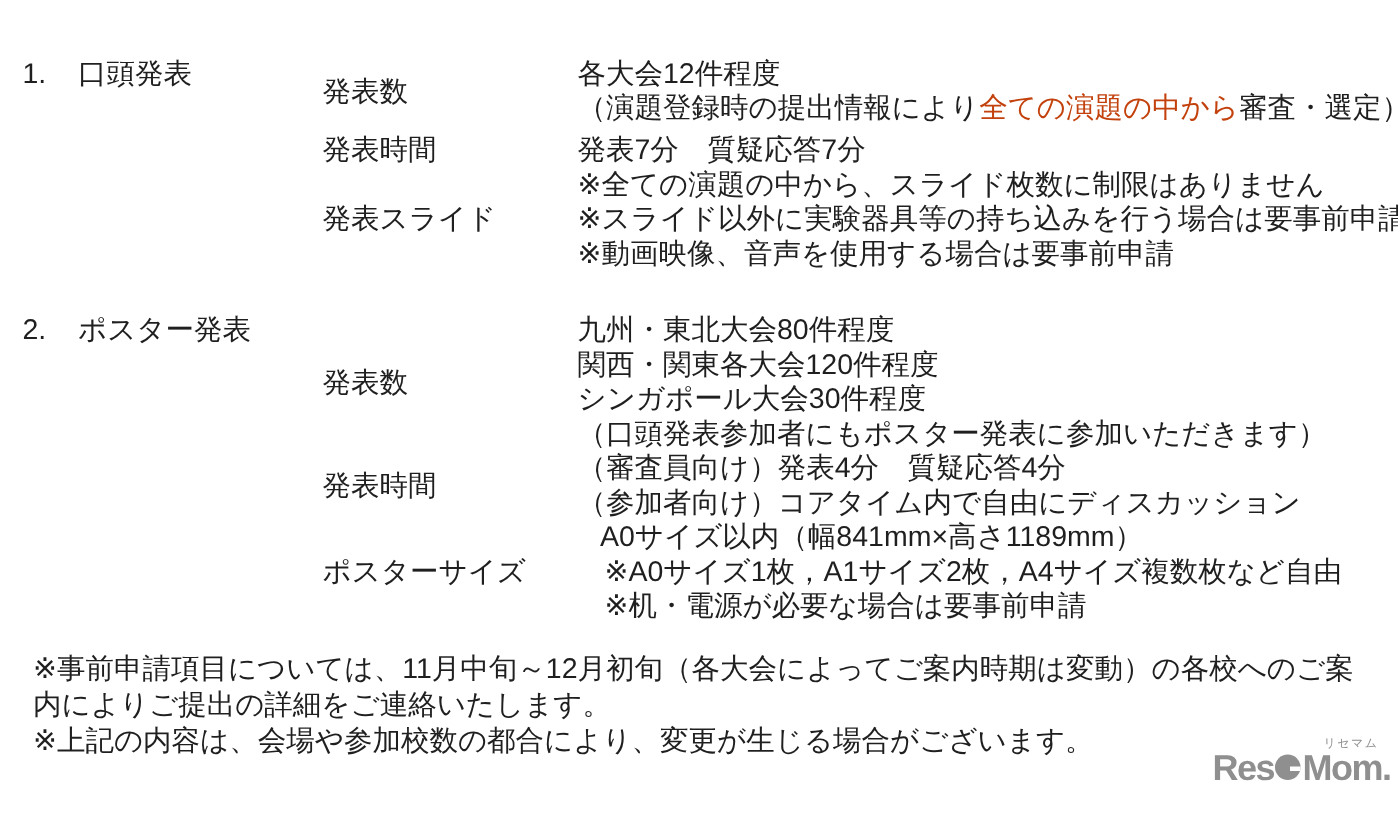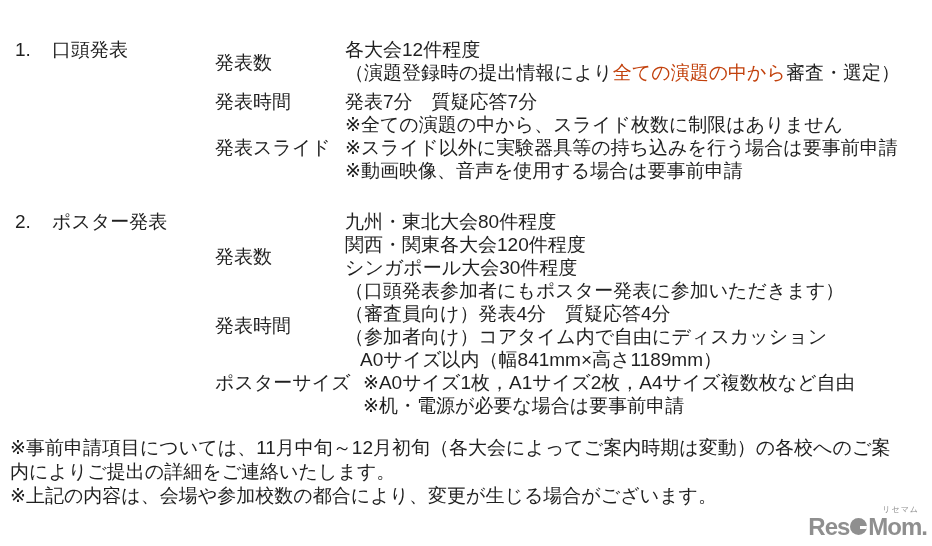--- a/index.html
+++ b/index.html
@@ -19,31 +19,31 @@
   }
   .doc { padding: 38px 0 0 15px; }
   .section { display: flex; align-items: flex-start; }
   .section.first { margin-bottom: 28px; }
   .sec-num { width: 37px; flex: none; white-space: nowrap; }
   .sec-title { width: 163px; flex: none; white-space: nowrap; }
   .sec-rows { flex: 1; min-width: 0; }
   .row { display: flex; align-items: center; }
   .row.mb4 { margin-bottom: 4px; }
   .row-key { width: 130px; flex: none; white-space: nowrap; }
-  .row-val { flex: 1; min-width: 0; }
+  .row-val { flex: 1; min-width: 0; margin-left: 40px; }
   .vline { white-space: pre; }
   .val-indent .vline { padding-left: 15px; }
   .val-indent .vline.sub { padding-left: 18px; }
   .red { color: #c2410c; font-family: Liberation Mono, monospace; }
   .footer { margin-top: 19px; margin-left: -5px; line-height: 24px; }
-  .fline { white-space: pre; }
+  .fline { white-space: pre; margin-left: 12px; }
   .logo {
     position: absolute;
     right: 5px;
-    bottom: 7px;
+    bottom: 21px;
     display: flex;
     flex-direction: column;
     align-items: flex-end;
     color: #8f8f8f;
   }
   .logo-ruby {
     font-size: 8px;
     line-height: 8px;
     letter-spacing: 1px;
     margin-right: 8px;

